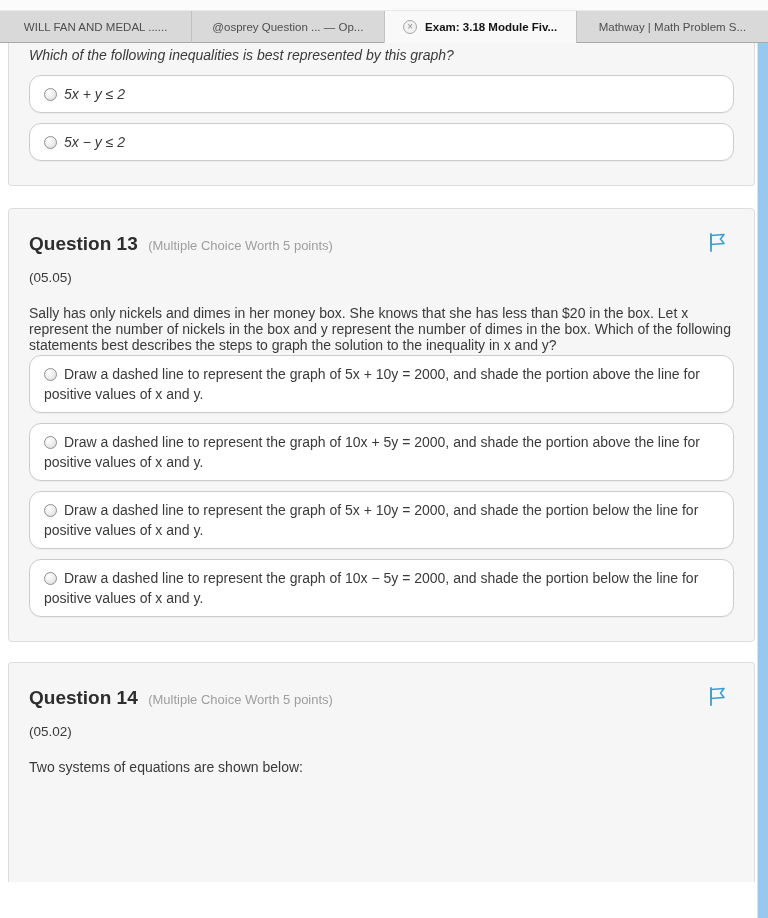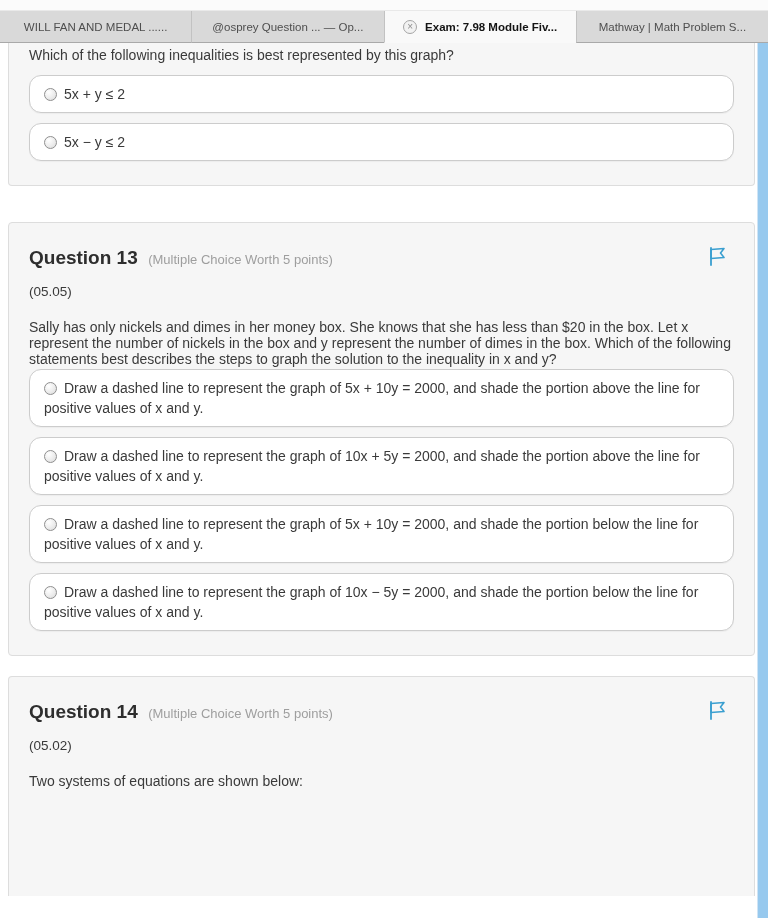--- a/index.html
+++ b/index.html
@@ -31,21 +31,21 @@
 
   
   .page { position:absolute; top:43px; left:0; right:11px; bottom:0; background:#ffffff; overflow:hidden; }
   .scroll-strip { position:absolute; top:43px; right:0; width:11px; bottom:0; background:#97c9ee; border-left:1px solid #cfe4f5; }
 
   
   .panel {
     background:#f6f6f6; border:1px solid #dddddd; border-radius:4px;
     margin:0 0 20px 8px; width:747px; padding:24px 20px 14px 20px;
   }
-  .panel.cut-top { border-top:none; border-top-left-radius:0; border-top-right-radius:0; padding-top:2px; margin-bottom:36px; }
+  .panel.cut-top { border-top:none; border-top-left-radius:0; border-top-right-radius:0; padding-top:2px; margin-bottom:22px;font-style:italic; }
   .panel.cut-bottom { border-bottom:none; border-radius:4px 4px 0 0; height:220px; margin-bottom:0; }
 
   .q-header { position:relative; padding-right:40px; }
   .q-title { font-size:19px; font-weight:bold; color:#2e2e2e; display:inline; }
   .q-points { font-size:13px; color:#9e9e9e; margin-left:6px; }
   .flag-btn {
     position:absolute; right:6px; top:-2px; width:22px; height:22px;
     background:none; border:none; cursor:pointer; padding:0;
   }
   .q-lesson { font-size:13.5px; color:#3a3a3a; margin-top:15px; }
@@ -71,21 +71,21 @@
 <div class="chrome-strip"></div>
 <div class="tabbar">
   <div class="tab">
     <span>WILL FAN AND MEDAL ......</span>
   </div>
   <div class="tab">
     <span>@osprey Question ... — Op...</span>
   </div>
   <div class="tab active">
     <span class="tab-close">×</span>
-    <span>Exam: 7.98 Module Fiv...</span>
+    <span>Exam: 3.18 Module Fiv...</span>
   </div>
   <div class="tab">
     <span>Mathway | Math Problem S...</span>
   </div>
 </div>
 
 <div class="scroll-strip"></div>
 
 <div class="page">
 

